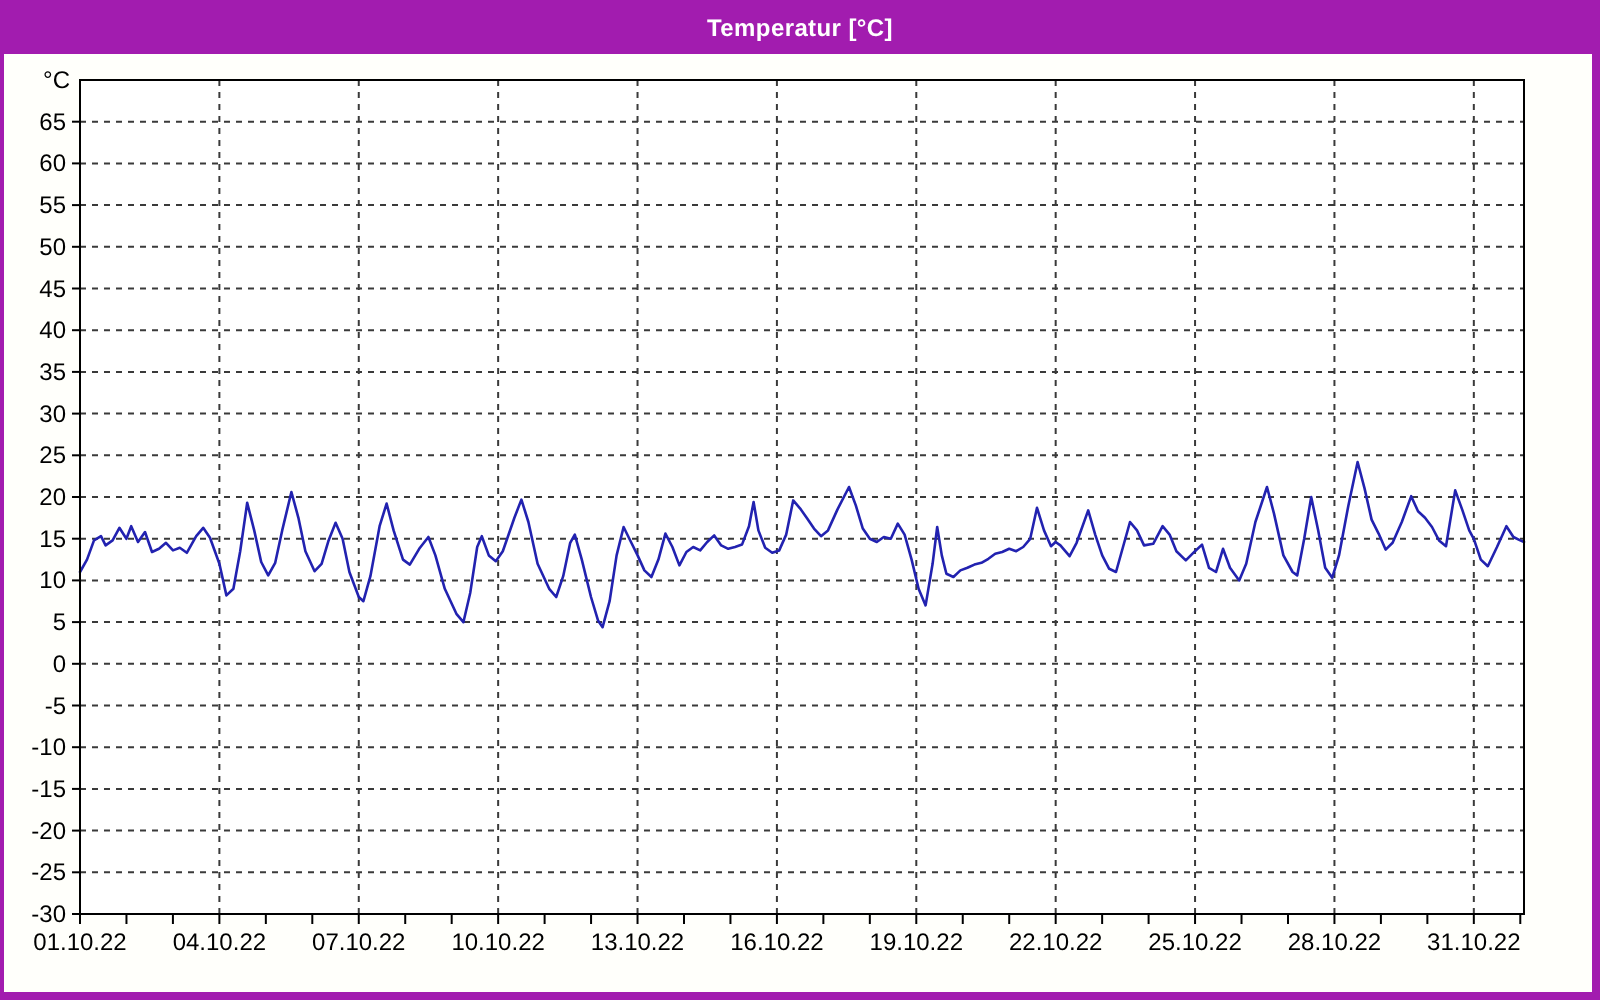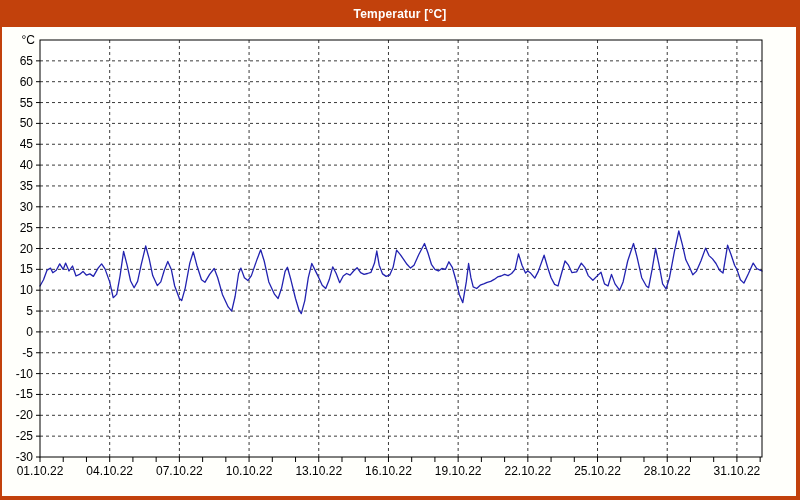--- a/index.html
+++ b/index.html
@@ -1,17 +1,17 @@
 <!DOCTYPE html>
 <html><head>
 <meta charset="utf-8">
 <style>
   html,body{margin:0;padding:0;}
   body{width:800px;height:500px;overflow:hidden;font-family:"Liberation Sans",sans-serif;}
-  .window{position:relative;width:800px;height:500px;background:#c2410c;}
+  .window{position:relative;width:800px;height:500px;background:#a21caf;}
   .titlebar{position:absolute;left:0;top:0;width:800px;height:27px;display:flex;align-items:center;justify-content:center;}
   .titlebar span{color:#ffffff;font-size:12px;font-weight:bold;letter-spacing:0.2px;}
   .panel{position:absolute;left:2px;top:27px;width:794px;height:469px;background:#fffffb;}
   svg{position:absolute;left:0;top:0;}
   text{font-family:"Liberation Sans",sans-serif;}
 </style>
 </head>
 <body>
 
 <div class="window">

